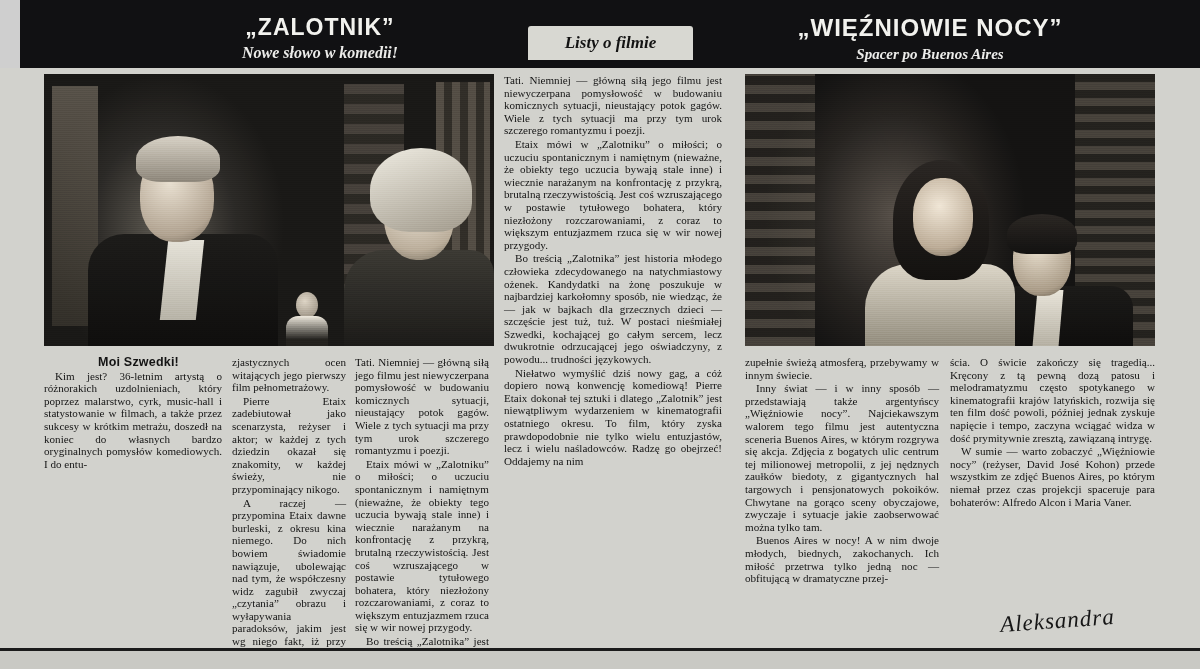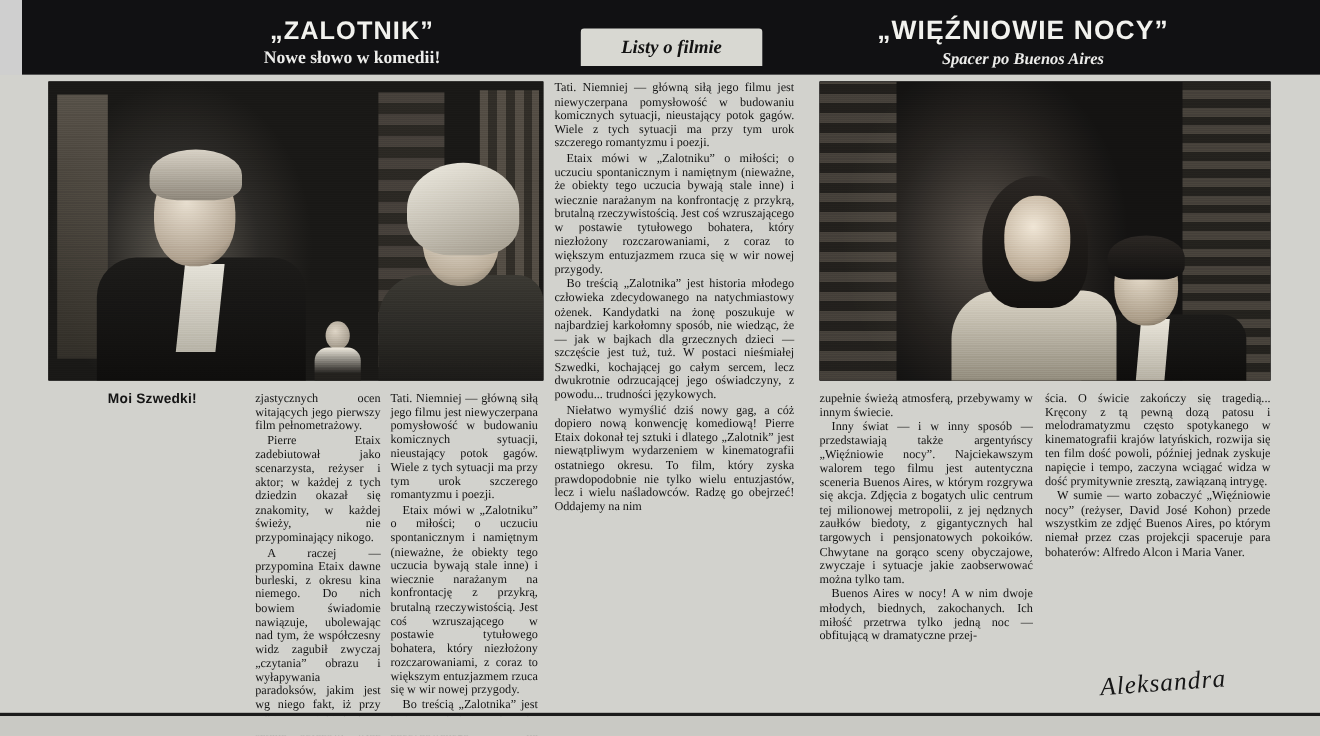--- a/index.html
+++ b/index.html
@@ -35,20 +35,21 @@
     font-size: 23px;
     letter-spacing: 1px;
   }
   .mast-sub-left {
     position: absolute;
     left: 120px; top: 44px;
     width: 360px;
     text-align: center;
     color: #ececea;
     font-family: "Liberation Serif", serif;
+    font-style: italic;
     font-weight: bold;
     font-size: 16px;
   }
   .mast-title-right {
     position: absolute;
     left: 700px; top: 14px;
     width: 420px;
     text-align: center;
     color: #f2f2ee;
     font-family: "Liberation Sans", sans-serif;
@@ -343,20 +344,21 @@
     <div class="rp-m-head"></div>
     <div class="rp-m-hair"></div>
     <div class="rp-w-body"></div>
     <div class="rp-w-hair"></div>
     <div class="rp-w-head"></div>
     <div class="grain"></div>
   </div>
 
   <div class="col" id="col1">
     <p class="colhead">Moi Szwedki!</p>
+    <p>Kim jest? 36-letnim artystą o różnorakich uzdolnieniach, który poprzez malarstwo, cyrk, music-hall i statystowanie w filmach, a także przez sukcesy w krótkim metrażu, doszedł na koniec do własnych bardzo oryginalnych pomysłów komediowych. I do entu-</p>
   </div>
 
   <div class="col" id="col2">
     <p class="noind">zjastycznych ocen witających jego pierwszy film pełnometrażowy.</p>
     <p>Pierre Etaix zadebiutował jako scenarzysta, reżyser i aktor; w każdej z tych dziedzin okazał się znakomity, w każdej świeży, nie przypominający nikogo.</p>
     <p>A raczej — przypomina Etaix dawne burleski, z okresu kina niemego. Do nich bowiem świadomie nawiązuje, ubolewając nad tym, że współczesny widz zagubił zwyczaj „czytania” obrazu i wyłapywania paradoksów, jakim jest wg niego fakt, iż przy odbiorze sztuki będącej sztuką obrazów, widz wymaga dialogów dla ich zrozumienia.</p>
 
   </div>
 
   <div class="col" id="col3">

